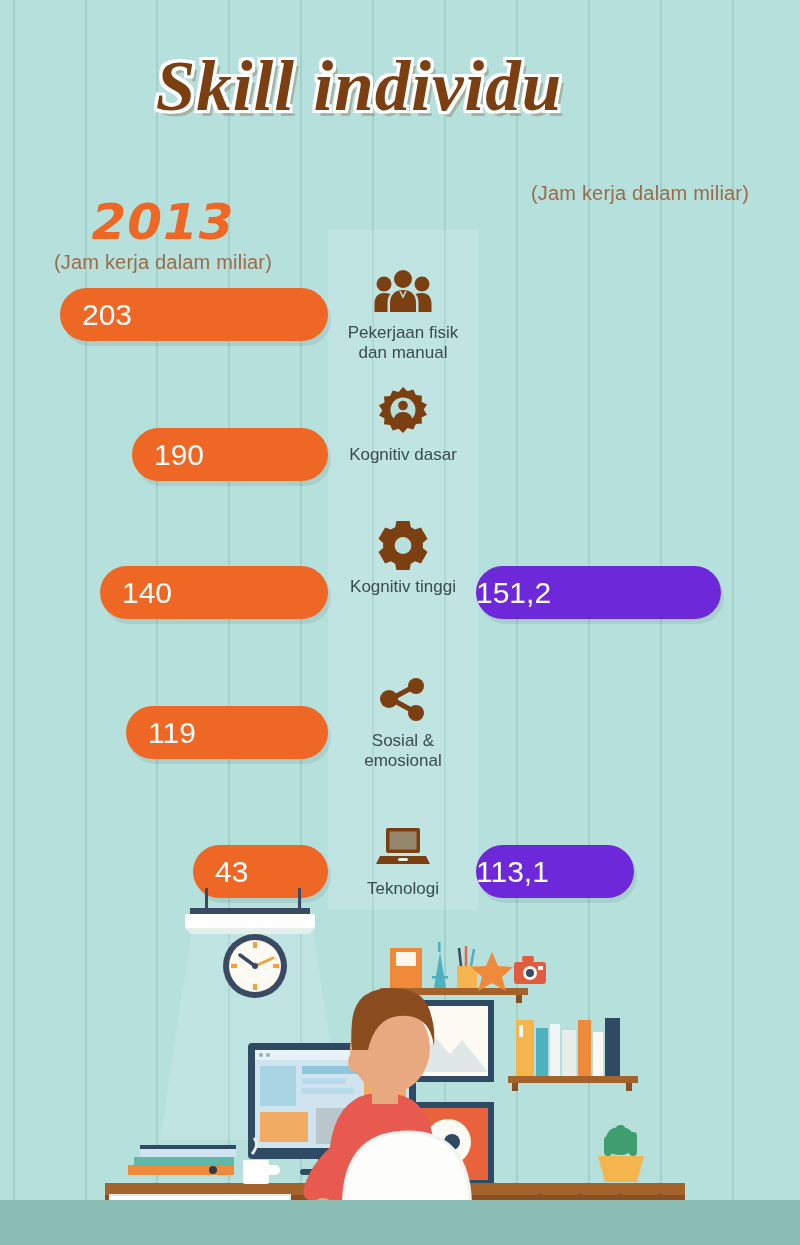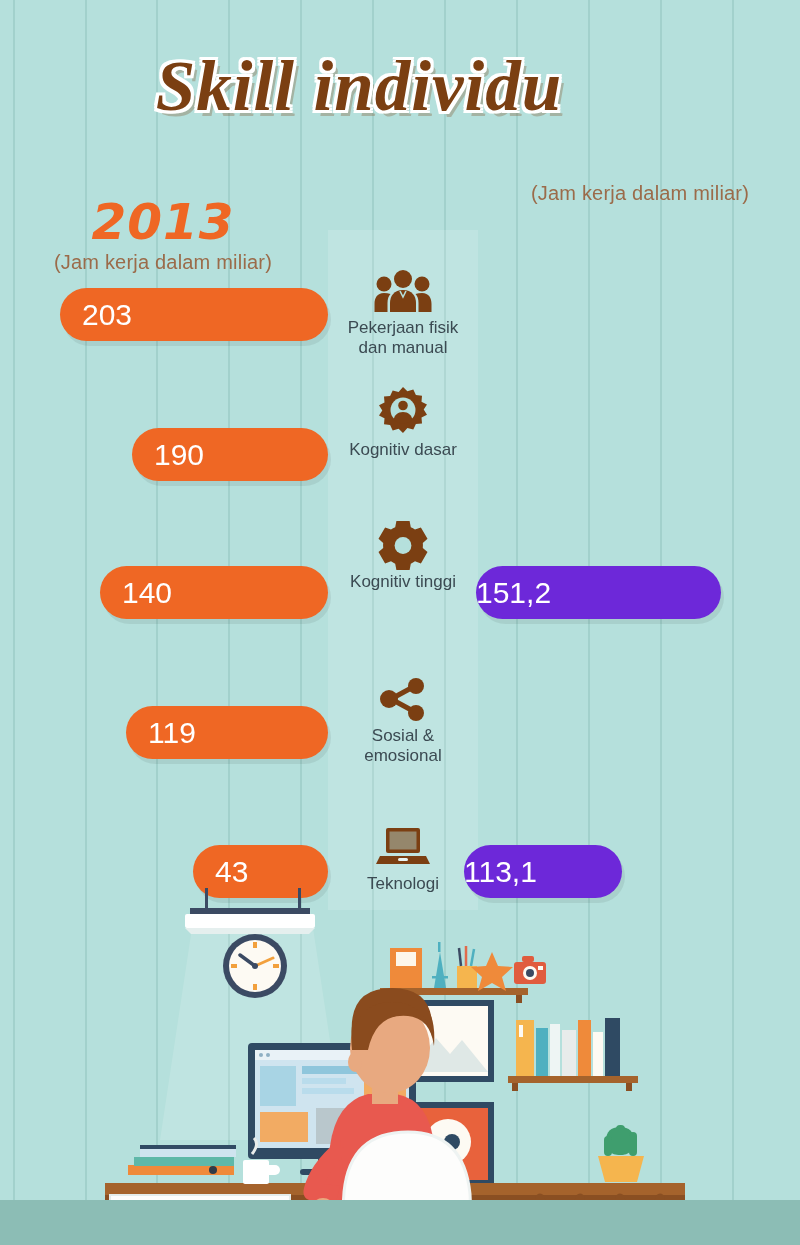--- a/index.html
+++ b/index.html
@@ -75,21 +75,21 @@
   .bar.left  .bar-value { margin-left:22px; }
   .bar.right .bar-value { margin-right:22px; }
   
   .cat {
     position:absolute; left:328px; width:150px;
     text-align:center;
   }
   .cat-icon { height:54px; display:flex; align-items:center; justify-content:center; }
   .cat-icon svg { display:block; }
   .cat-label {
-    font-size:17px; color:#3b4a52; line-height:1.18; 
+    font-size:17px; color:#3b4a52; line-height:1.18; margin-top:5px;
     font-family:"Liberation Sans", sans-serif;
   }
   
   .illus { position:absolute; left:0; top:880px; width:800px; height:365px; }
   .floor {
     position:absolute; left:0; top:1200px; width:800px; height:45px;
     background:#8cbdb5;
   }
 </style>
 </head>
@@ -205,21 +205,21 @@
           <span>Sosial &amp;</span><br>
           <span>emosional</span>
         </div>
       </div>
     </div>
 
     <div class="row" style="top:845px">
       <div class="bar left" style="left:193px; width:135px">
         <span class="bar-value">43</span>
       </div>
-      <div class="bar right" style="left:464px; width:158px">
+      <div class="bar right" style="left:476px; width:158px">
         <span class="bar-value">113,1</span>
       </div>
       <div class="cat" style="top:-25px">
         <div class="cat-icon">
           <svg width="56" height="44" viewBox="0 0 56 44">
             <rect x="11" y="3" width="34" height="25" rx="2" fill="#7b3f12"></rect>
             <rect x="14.5" y="6.5" width="27" height="18" fill="#b5e0dc" opacity=".45"></rect>
             <path d="M5 31h46l4 8H1z" fill="#7b3f12"></path>
             <rect x="23" y="33" width="10" height="3" rx="1.5" fill="#e8f3f1"></rect>
           </svg>

